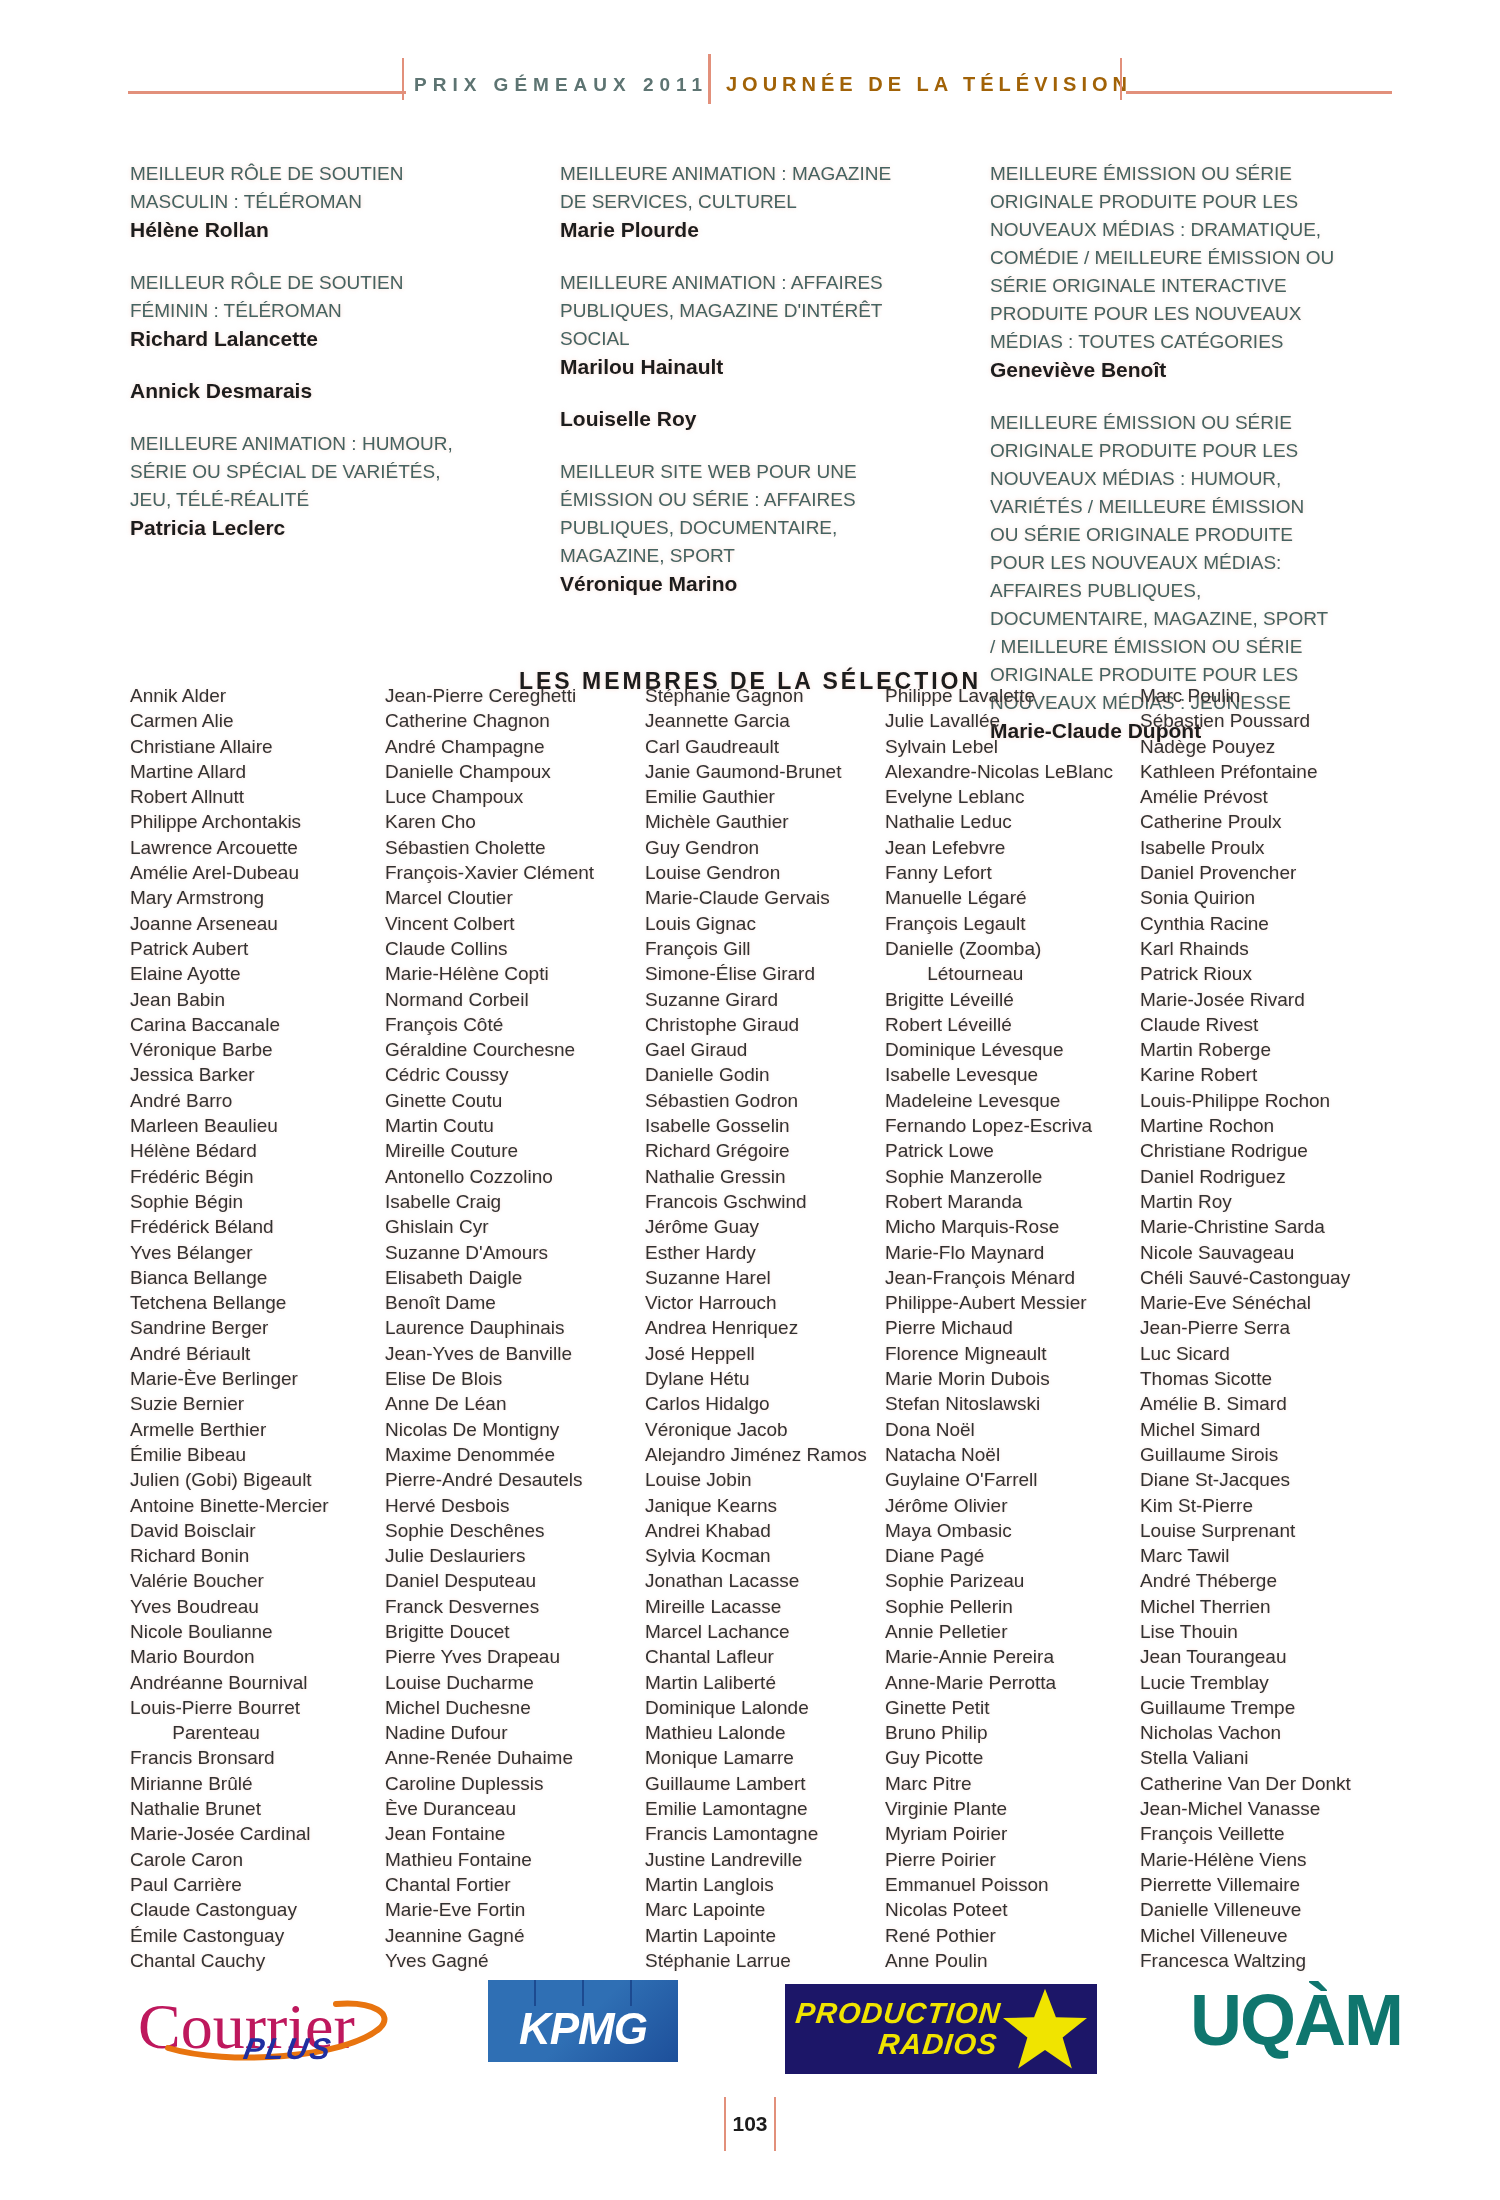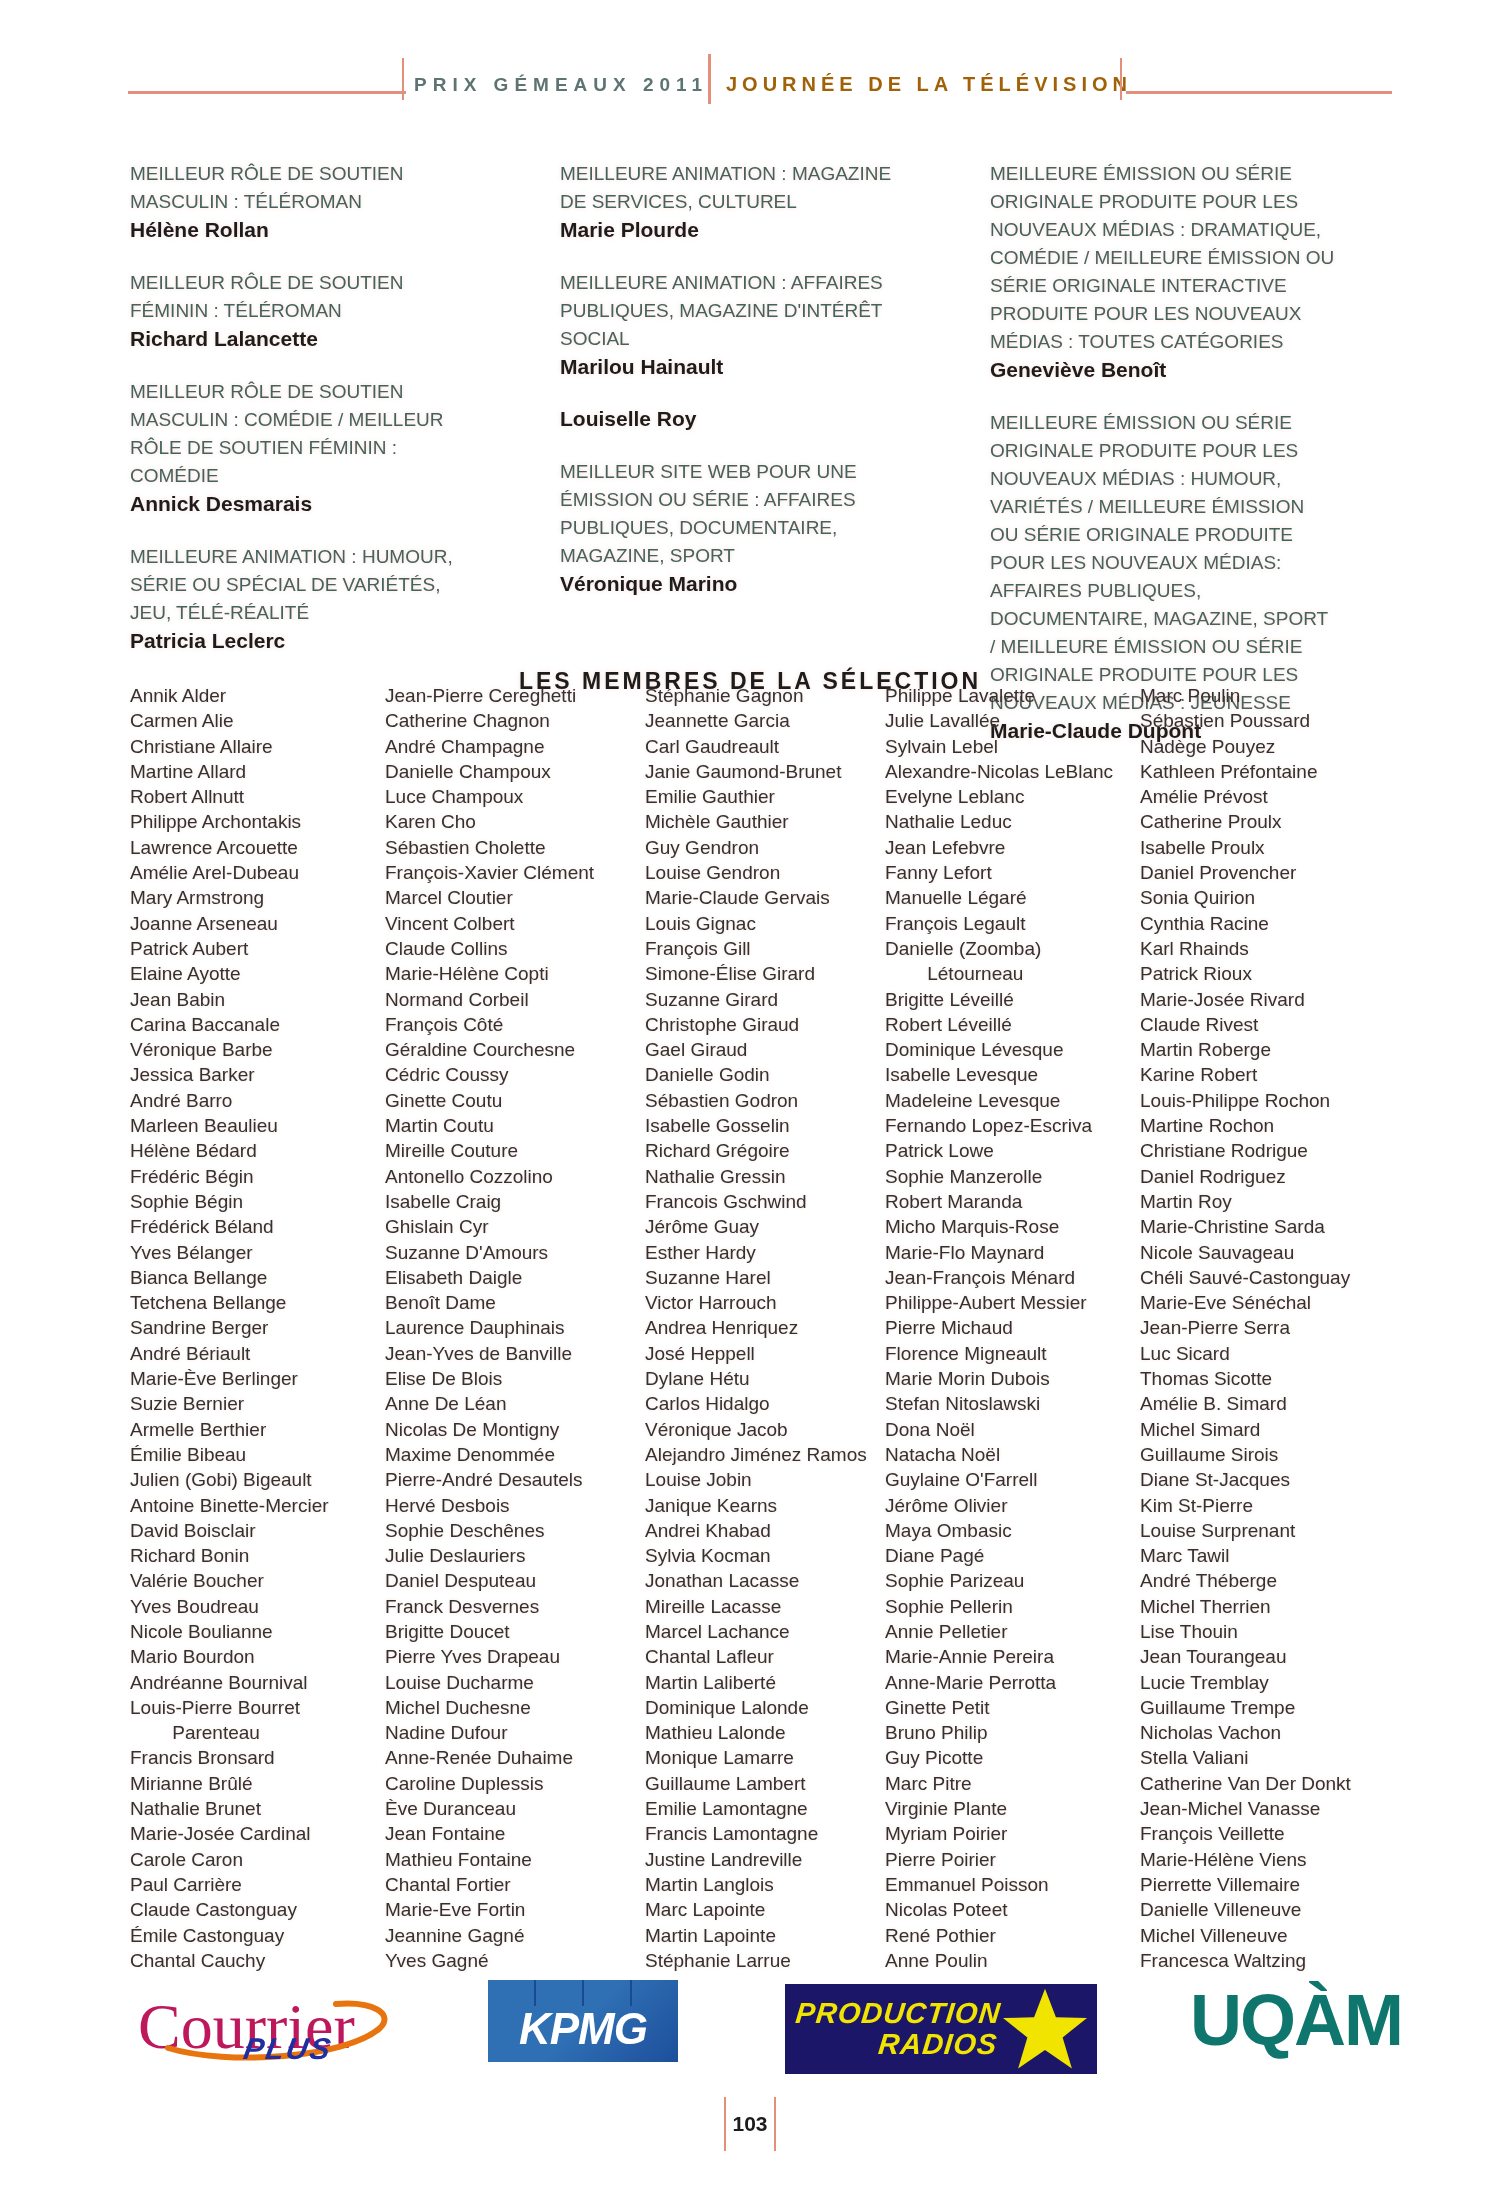--- a/index.html
+++ b/index.html
@@ -110,21 +110,20 @@
 <div class="awards-col c0">
     <div class="award-block">
       <div class="award-category">MEILLEUR RÔLE DE SOUTIEN MASCULIN : TÉLÉROMAN</div>
       <div class="award-winner">Hélène Rollan</div>
     </div>
     <div class="award-block">
       <div class="award-category">MEILLEUR RÔLE DE SOUTIEN FÉMININ : TÉLÉROMAN</div>
       <div class="award-winner">Richard Lalancette</div>
     </div>
     <div class="award-block">
-      <div class="award-category">MEILLEUR RÔLE DE SOUTIEN MASCULIN : COMÉDIE / MEILLEUR RÔLE DE SOUTIEN FÉMININ : COMÉDIE</div>
       <div class="award-winner">Annick Desmarais</div>
     </div>
     <div class="award-block">
       <div class="award-category">MEILLEURE ANIMATION : HUMOUR, SÉRIE OU SPÉCIAL DE VARIÉTÉS, JEU, TÉLÉ-RÉALITÉ</div>
       <div class="award-winner">Patricia Leclerc</div>
     </div>
   </div>
 <div class="awards-col c1">
     <div class="award-block">
       <div class="award-category">MEILLEURE ANIMATION : MAGAZINE DE SERVICES, CULTUREL</div>

